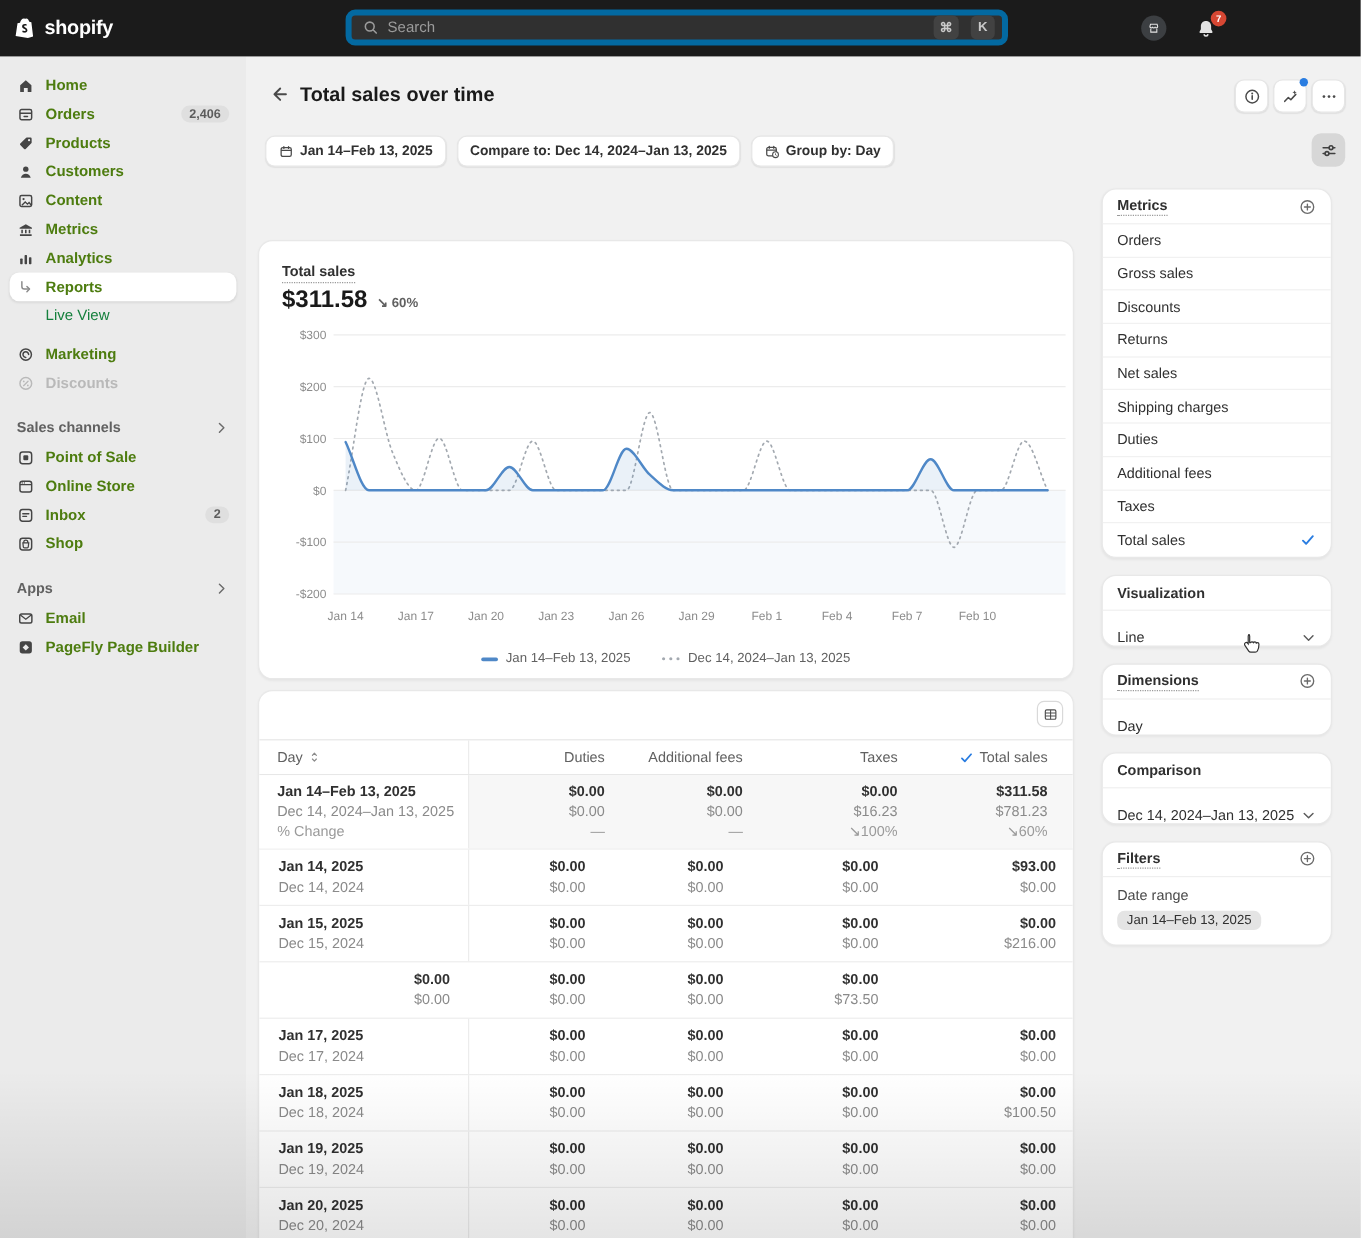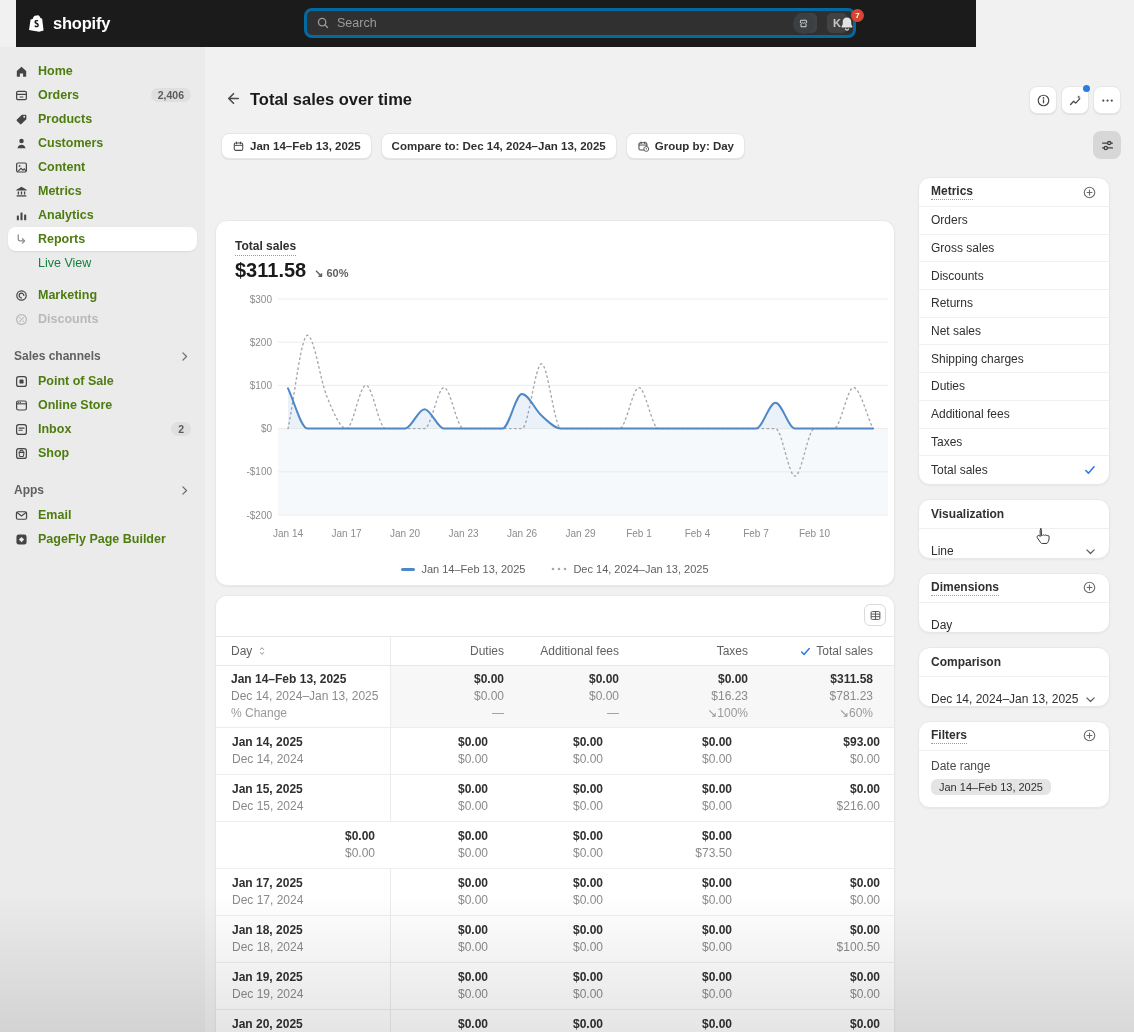--- a/index.html
+++ b/index.html
@@ -1,24 +1,24 @@
 <!DOCTYPE html>
 <html><head>
 <meta charset="utf-8">
 <style>
   * { margin:0; padding:0; box-sizing:border-box; }
   html,body { width:1134px; height:1032px; overflow:hidden; }
   body { position:relative; background:#f1f1f1; font-family:"Liberation Sans",sans-serif; color:#303030; }
   svg { display:block; }
 
   
-  .topbar { position:absolute; top:0; left:16px; width:960px; height:47px; background:#1b1b1b; z-index:6; }
+  .topbar { position:absolute; top:0; left:0; width:1134px; height:47px; background:#1b1b1b; z-index:6; }
   .logo { position:absolute; left:10px; top:0; height:47px; display:flex; align-items:center; gap:6px; }
   .logo-text { color:#fff; font-size:16.5px; font-weight:700; letter-spacing:-.2px; }
-  .searchbox { position:absolute; left:288px; top:8px; width:552px; height:30px; background:#303030; border:3px solid #0369a1; border-radius:8px; display:flex; align-items:center; padding:0 6px 0 9px; gap:7px; }
+  .searchbox { position:absolute; left:288px; top:8px; width:552px; height:30px; background:#303030; border:5px solid #0369a1; border-radius:8px; display:flex; align-items:center; padding:0 6px 0 9px; gap:7px; }
   .searchbox input { flex:1; background:transparent; border:none; outline:none; color:#e3e3e3; font-size:12.5px; font-family:"Liberation Sans",sans-serif; }
   .searchbox input::placeholder { color:#9b9b9b; }
   .key { min-width:20px; height:20px; background:#424242; border-radius:5px; color:#c9c9c9; font-size:11px; font-weight:600; display:flex; align-items:center; justify-content:center; padding:0 5px; margin-left:3px; }
   .topbar-right { position:absolute; right:118px; top:0; height:47px; display:flex; align-items:center; gap:22px; }
   .tb-icon-btn { position:relative; width:22px; height:22px; display:flex; align-items:center; justify-content:center; cursor:pointer; }
   .avatar-circle { width:21px; height:21px; background:#3c3f42; border-radius:50%; display:flex; align-items:center; justify-content:center; }
   .notif-badge { position:absolute; top:-4px; right:-6px; min-width:13px; height:13px; background:#d64733; border-radius:8px; color:#fff; font-size:8px; font-weight:700; display:flex; align-items:center; justify-content:center; padding:0 3px; }
 
   
   .sidebar { position:absolute; top:47px; left:0; width:205px; bottom:0; background:#ebebeb; padding:12px 8px 0; }
@@ -29,21 +29,21 @@
   .side-item.muted .lbl { color:#15803d; font-weight:500; }
   .side-item.disabled .lbl { color:#b9b9b9; }
   .side-item.disabled { color:#b9b9b9; }
   .side-badge { margin-left:auto; background:#dfdfdf; color:#5c5c5c; font-size:10.5px; font-weight:600; padding:1px 7px; border-radius:7px; }
   .side-section { height:26px; display:flex; align-items:center; padding:0 6px; margin-top:12px; color:#616161; cursor:pointer; }
   .side-section .sec-lbl { font-size:12px; font-weight:600; }
   .side-section .icn { width:13px; height:13px; margin-left:auto; color:#6b6b6b; }
   .gap8 { height:8px; }
 
   
-  .main { position:absolute; left:205px; top:47px; right:0; bottom:0;margin-top:20px; }
+  .main { position:absolute; left:205px; top:47px; right:0; bottom:0; }
   .back-btn { position:absolute; left:16px; top:18px; width:26px; height:26px; border:none; background:transparent; cursor:pointer; padding:4px; }
   .page-title { position:absolute; left:45px; top:23px; font-size:16.5px; font-weight:700; color:#1a1a1a; }
   .header-actions { position:absolute; right:13px; top:19px; display:flex; gap:4px; }
   .act-btn { position:relative; width:28px; height:28px; background:#fff; border:1px solid #e6e6e6; border-radius:8px; box-shadow:0 1px 1px rgba(0,0,0,.07); display:flex; align-items:center; justify-content:center; cursor:pointer; }
   .blue-dot { position:absolute; top:-2px; right:-2px; width:7px; height:7px; background:#2a7de1; border-radius:50%; }
   .pills-row { position:absolute; left:16px; top:66px; display:flex; gap:9px; }
   .pill { height:26px; background:#fff; border:1px solid #e6e6e6; border-radius:8px; box-shadow:0 1px 1px rgba(0,0,0,.07); display:flex; align-items:center; gap:5px; padding:0 10px; font-size:11.5px; font-weight:600; color:#303030; cursor:pointer; white-space:nowrap; }
   .pill .icn { width:13px; height:13px; }
   .sliders-btn { position:absolute; right:13px; top:64px; width:28px; height:28px; background:#d7d7d7; border:none; border-radius:8px; display:flex; align-items:center; justify-content:center; cursor:pointer; }
 

